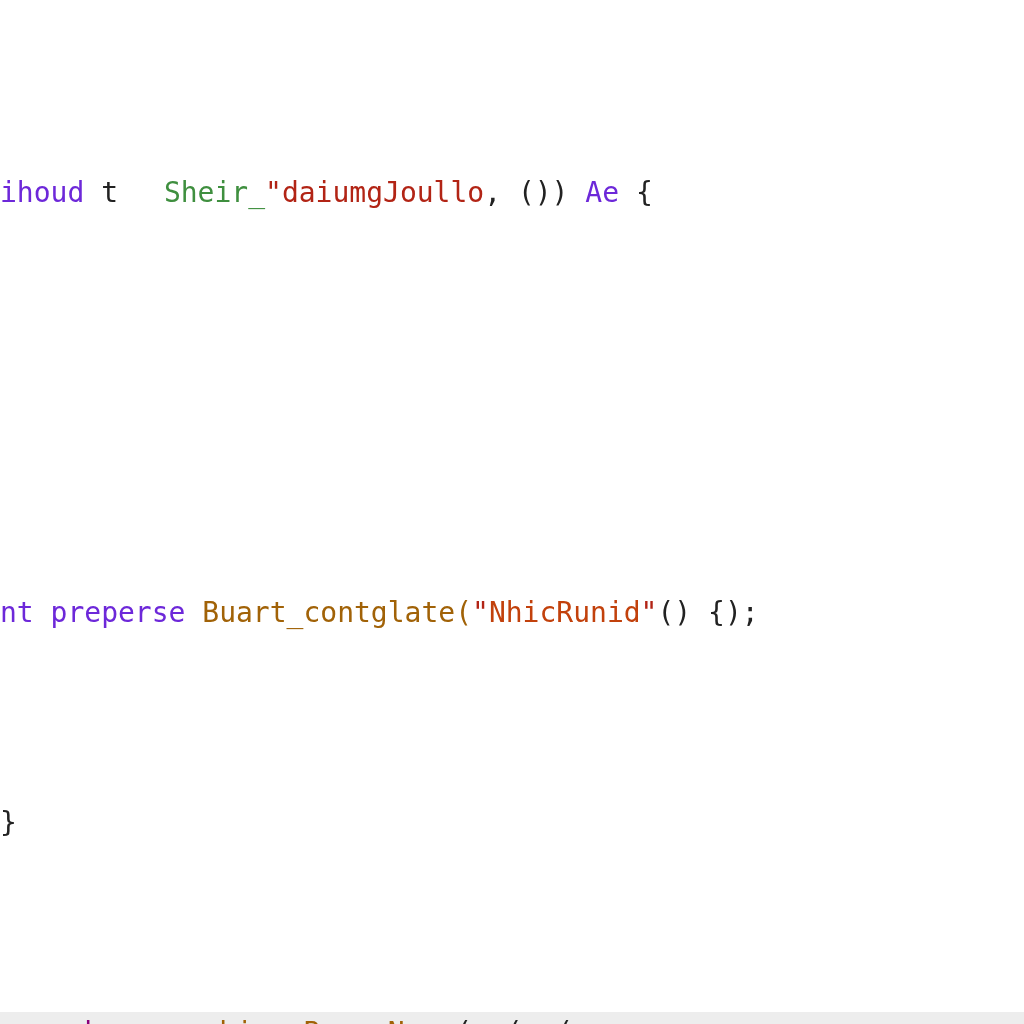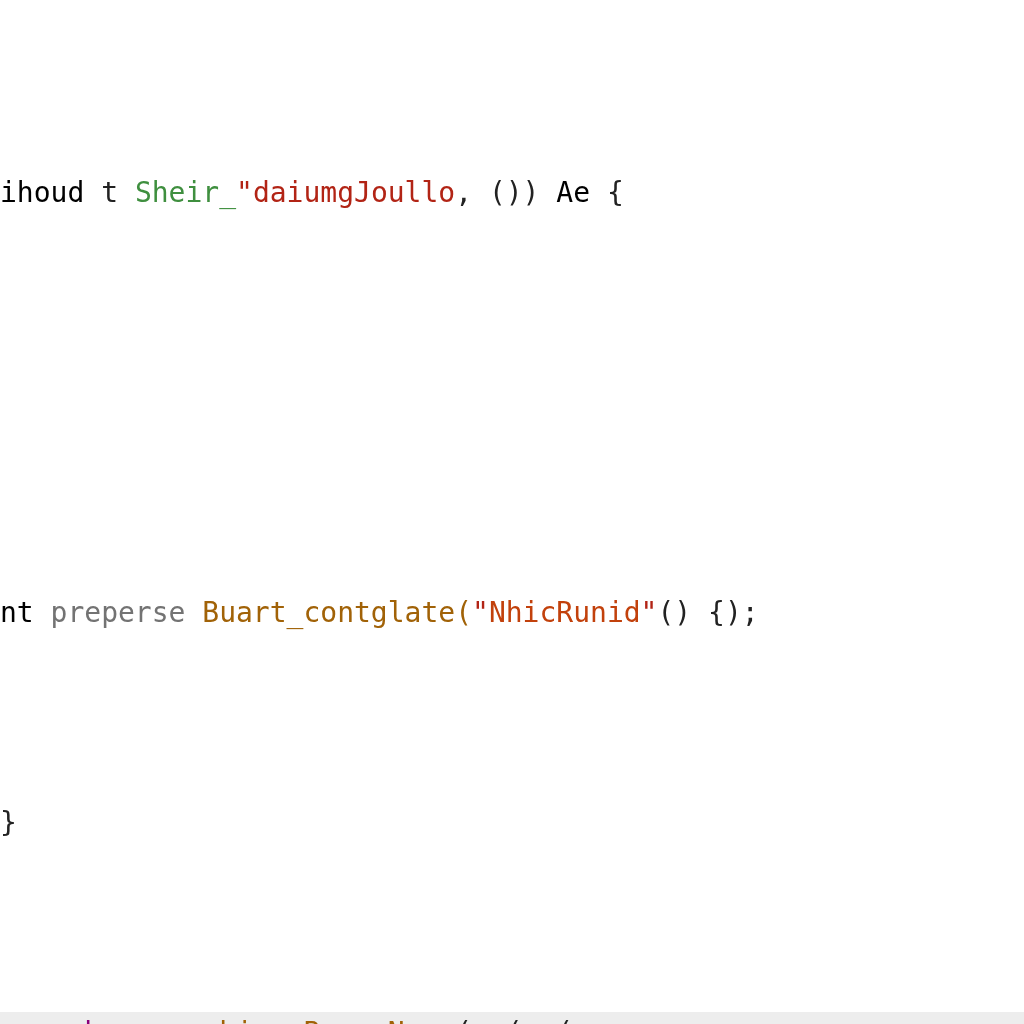--- a/index.html
+++ b/index.html
@@ -22,23 +22,23 @@
   .line {
     display: block;
     height: 42px;
     padding-left: 0;
     position: relative;
   }
   .hl {
     background: #ededed;
   }
   
-  .kw-orange   { color: #000000; margin-top: 44px; }
-  .kw-blue     { color: #737373; }
-  .kw-teal     { color: #3f8f3f; }
+  .kw-orange   { color: #6d28d9; margin-top: 44px; }
+  .kw-blue     { color: #6d28d9; }
+  .kw-teal     { color: #3f8f3f; margin-left: 29px; }
   .str         { color: #b22415; }
   .str-inner   { color: #c2410c; font-weight: 500; }
   .fn          { color: #a16207; }
   .plain       { color: #222; }
   .purple      { color: #8a007a; }
   .gutter-frag { color: #9a9a9a; }
   .grey        { color: #8a8a8a; }
 </style>
 </head>
 <body>

